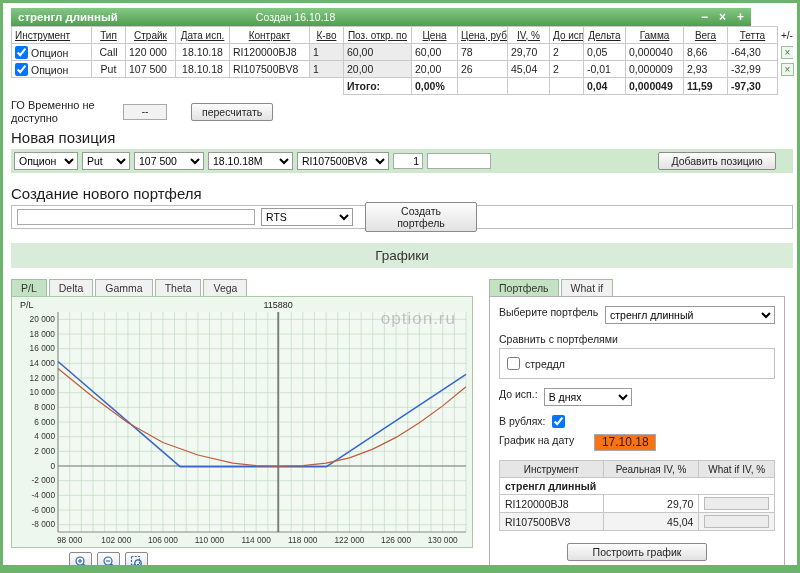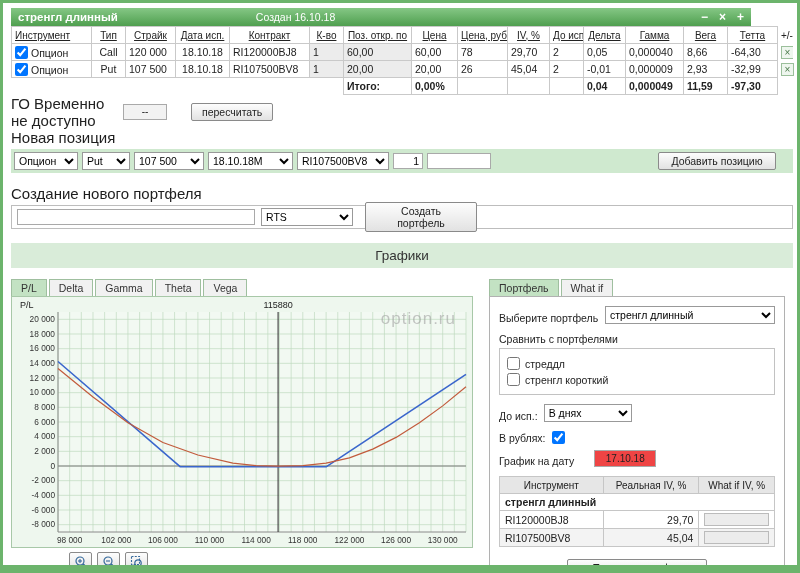--- a/index.html
+++ b/index.html
@@ -26,21 +26,21 @@
   .pos-table td.gray{background:#ececec}
   .pos-table td.ctr{text-align:center}
   .pos-table .nb{border:none;background:transparent}
   .pos-table tr.totals td{font-weight:bold}
   .del-btn{display:inline-block;width:13px;height:13px;line-height:11px;text-align:center;
            border:1px solid #9bbf9b;background:#eef6ee;color:#4a7a4a;font-size:10px;cursor:pointer}
   .chk{vertical-align:-2px;margin-right:3px}
 
   
   .go-row{display:flex;align-items:center;margin-top:3px;height:28px}
-  .go-label{width:102px;font-size:15px;line-height:1.15}
+  .go-label{width:102px;font-size:11px;line-height:1.15}
   .go-value{width:44px;height:16px;border:1px solid #a9a9a9;background:#f2f2f2;text-align:center;
             font-size:10px;line-height:14px;margin-left:10px}
   .btn{border:1px solid #8a8a8a;background:linear-gradient(#fdfdfd,#e2e2e2);font-size:10.5px;
        padding:2px 10px;border-radius:2px;cursor:pointer;font-family:inherit;color:#222}
   .go-btn{margin-left:24px}
 
   
   h2.sec{font-size:15px;font-weight:400;color:#1d1d1d;margin:3px 0 3px 0}
   h2.sec2{margin-top:12px}
 
@@ -76,28 +76,28 @@
   .chart-box svg{display:block;width:100%;height:100%}
   .watermark{position:absolute;top:12px;right:16px;font-size:17px;color:#9a9a9a;opacity:.55;
              letter-spacing:1px;pointer-events:none}
   .zoom-row{margin-top:4px;padding-left:58px;display:flex;gap:5px}
   .zoombtn{width:23px;height:19px;border:1px solid #8a8a8a;background:linear-gradient(#fdfdfd,#e2e2e2);
            border-radius:2px;cursor:pointer;display:flex;align-items:center;justify-content:center;padding:0}
 
   
   .right-col{width:296px}
   .rp-box{border:1px solid #b1b1b1;background:#fff;padding:9px 9px 10px 9px}
-  .rp-row{display:flex;align-items:flex-end;margin-bottom:9px;font-size:10.5px}
+  .rp-row{display:flex;align-items:flex-start;margin-bottom:9px;font-size:10.5px}
   .rp-row label{margin-right:6px}
   .portfolio-select{margin-left:auto;width:170px}
   .compare-box{border:1px solid #c2c2c2;padding:5px 7px;margin:3px 0 9px 0}
   .compare-box .opt{display:flex;align-items:center;gap:5px;margin:3px 0;font-size:10.5px}
   .days-select{width:88px}
-  .date-box{width:62px;height:17px;border:1px solid #a9a9a9;background:#ef4444;text-align:center;
-            line-height:15px;font-size:10px;margin-left:14px}
+  .date-box{width:62px;height:17px;border:1px solid #a9a9a9;background:#f97316;text-align:center;
+            line-height:15px;font-size:12px;margin-left:14px}
   .iv-table{border-collapse:collapse;width:100%;font-size:10.5px;margin-top:2px}
   .iv-table th,.iv-table td{border:1px solid #c6c6c6;padding:2px 5px;height:17px}
   .iv-table th{background:#e6e6e6;font-weight:normal;text-align:center;font-size:10px}
   .iv-table td.num{text-align:right}
   .iv-group td{font-weight:bold}
   .iv-alt{background:#f3f3f3}
   .whatif-input{width:100%;height:13px;border:1px solid #bbb;background:#ececec}
   .build-btn{display:block;margin:12px auto 0 auto;width:140px}
 </style>
 </head>
@@ -370,24 +370,20 @@
           <label>Выберите портфель</label>
           <select class="portfolio-select"><option>стренгл длинный</option></select>
         </div>
 
         <div style="font-size:10.5px">Сравнить с портфелями</div>
         <div class="compare-box">
           <div class="opt">
             <input type="checkbox" style="">
             <span>стреддл</span>
           </div>
-          <div class="opt">
-            <input type="checkbox" style="">
-            <span>стренгл короткий</span>
-          </div>
         </div>
 
         <div class="rp-row">
           <label>До исп.:</label>
           <select class="days-select"><option>В днях</option></select>
         </div>
 
         <div class="rp-row" style="margin-bottom:6px">
           <label>В рублях:</label>
           <input type="checkbox" checked="true" style="">

